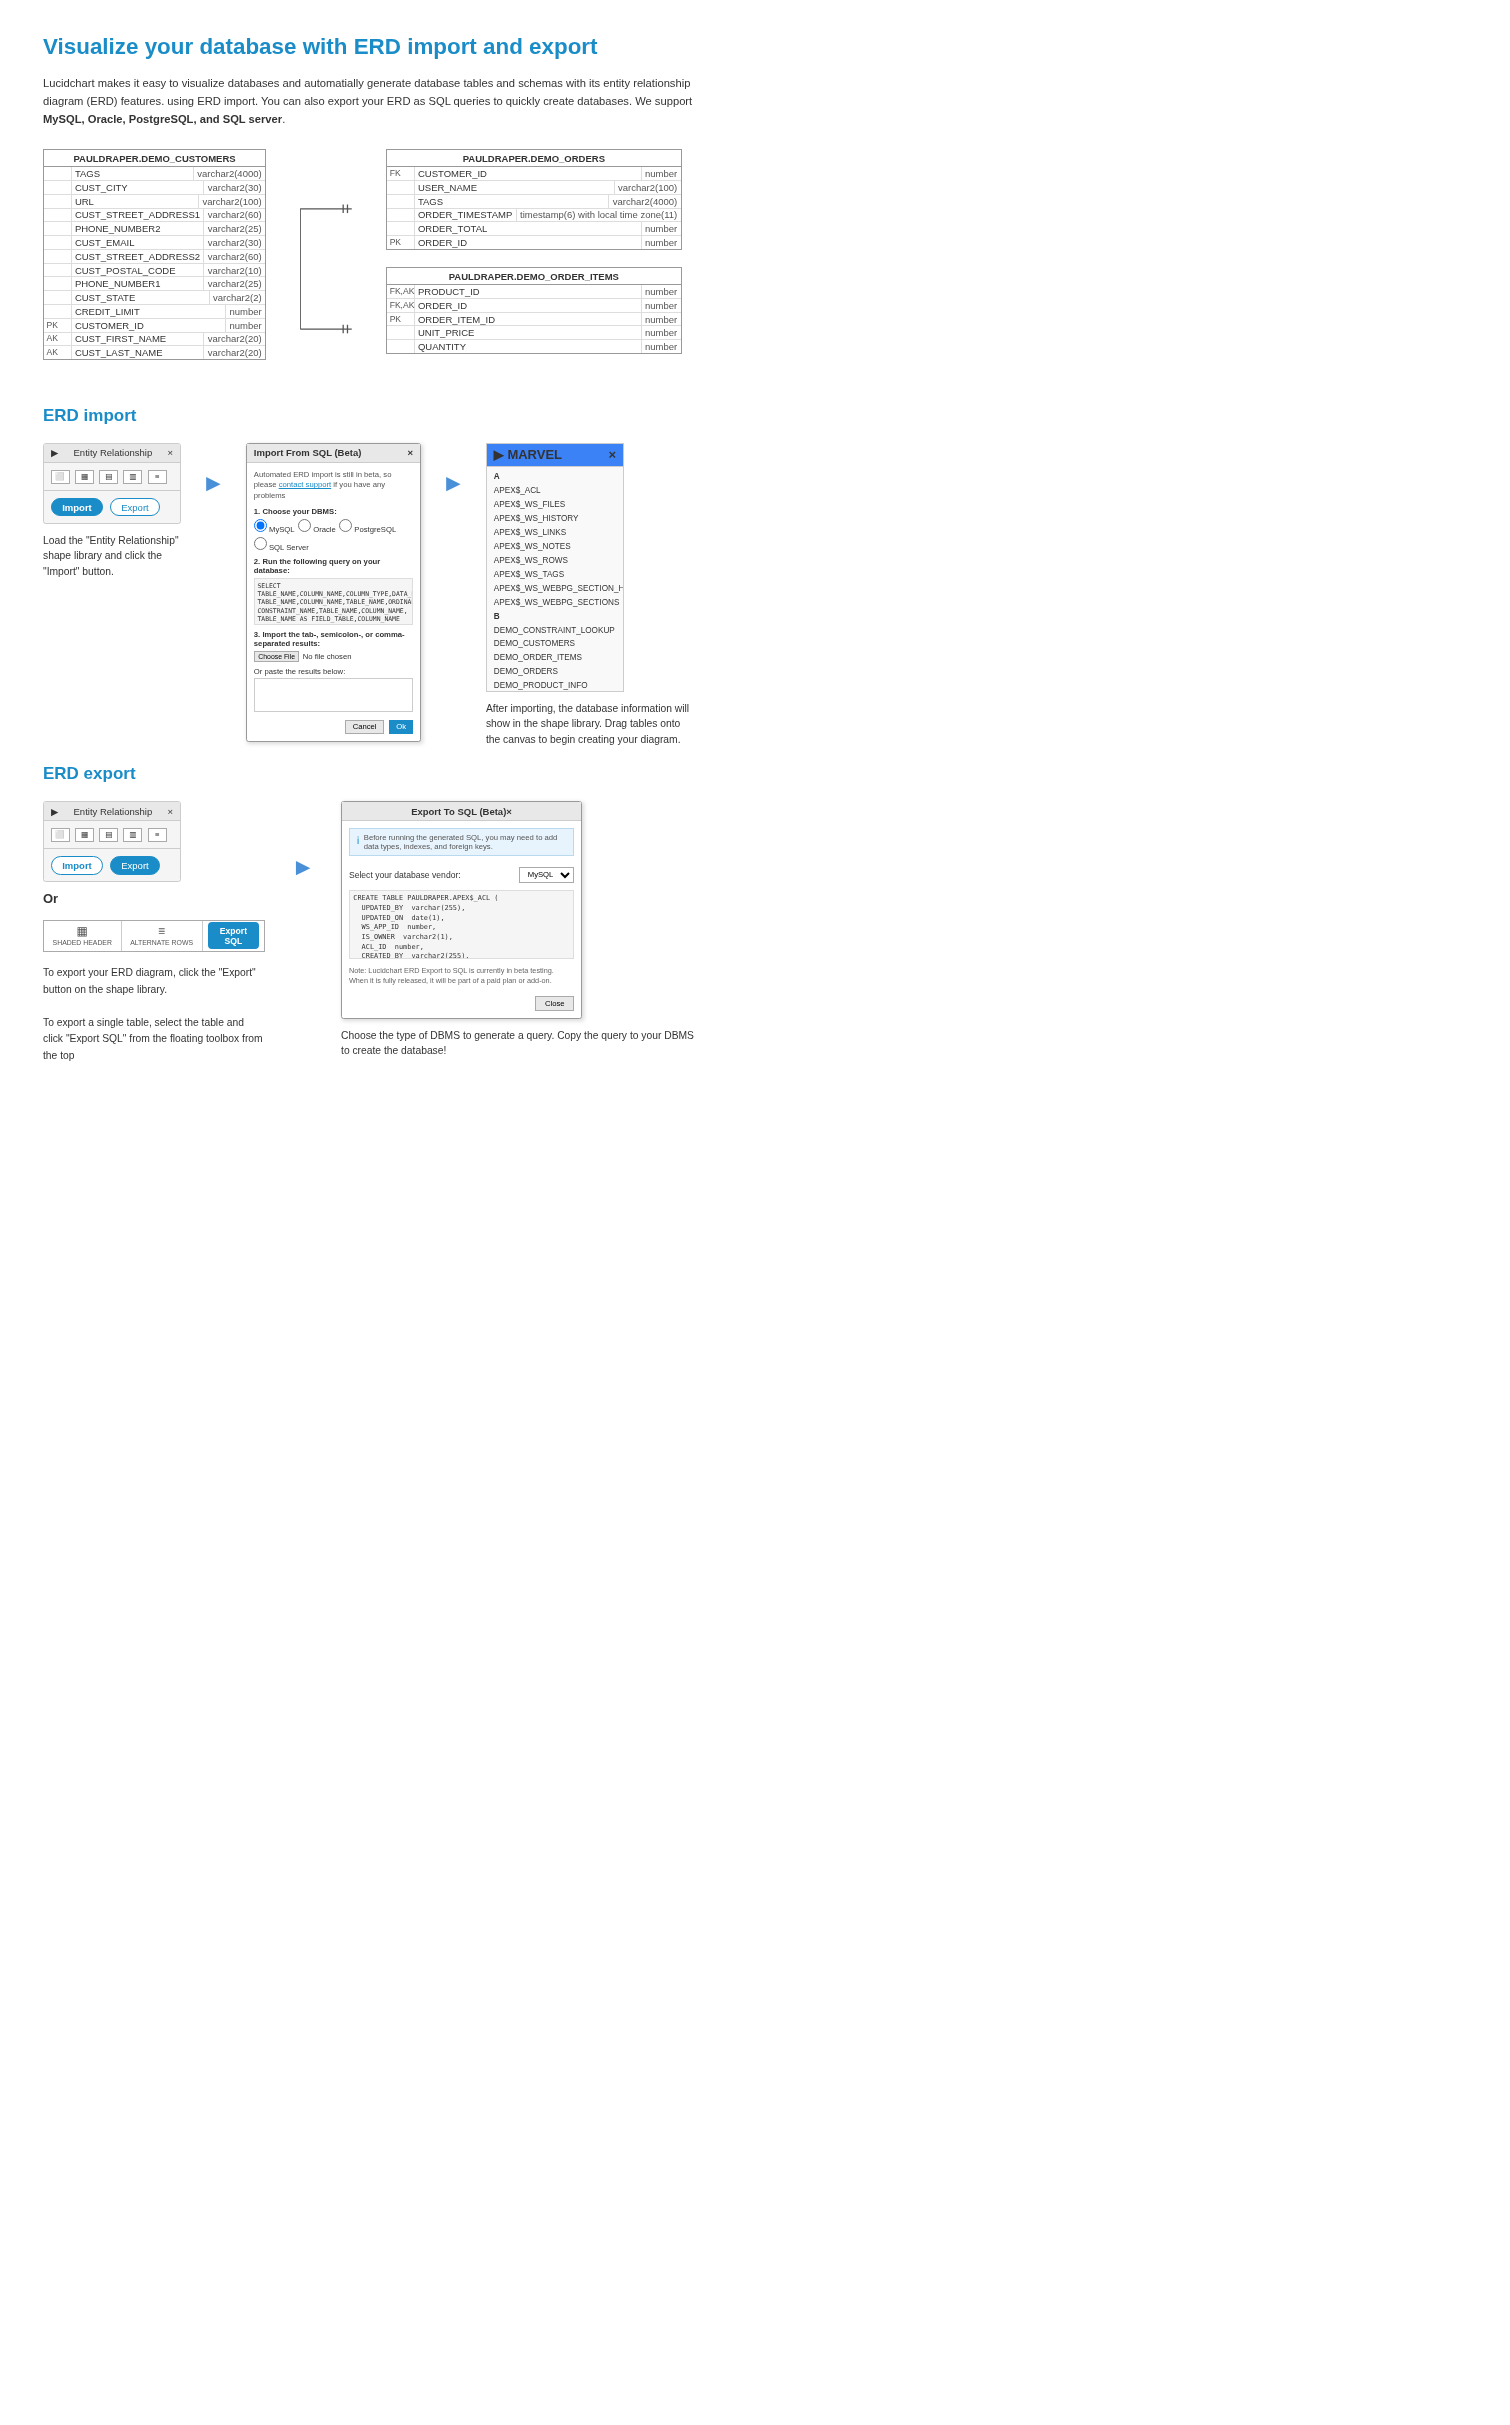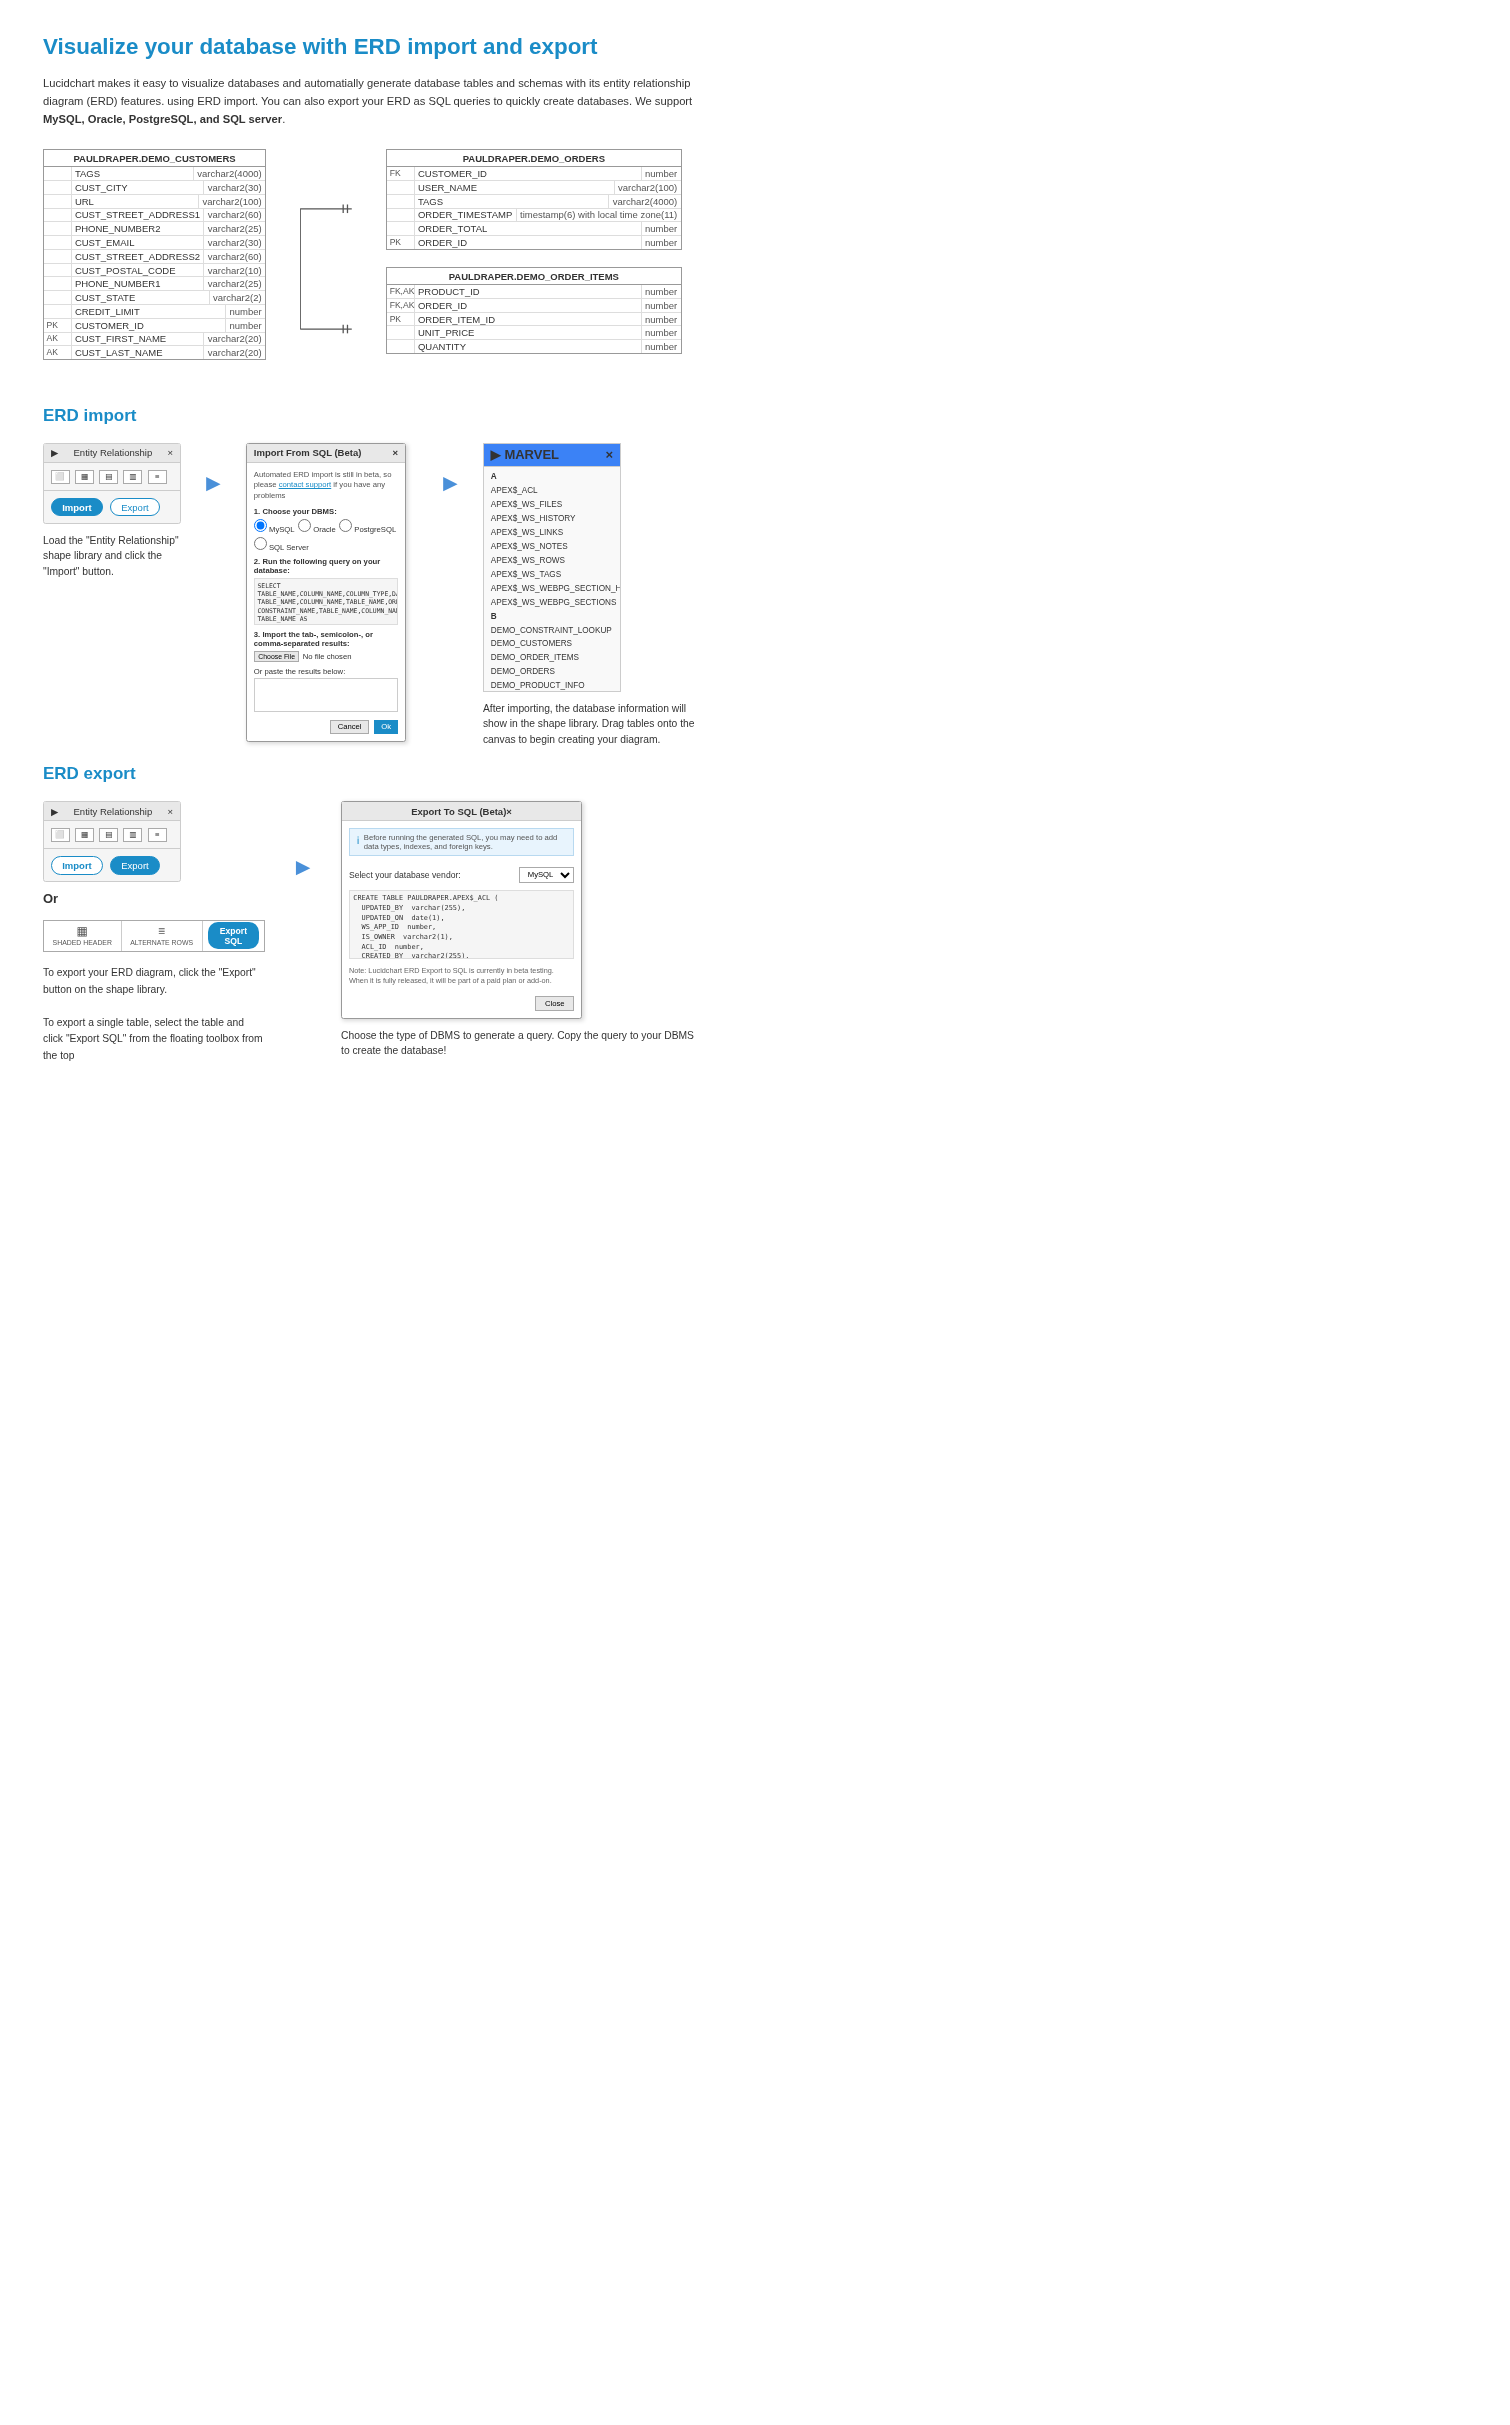--- a/index.html
+++ b/index.html
@@ -161,21 +161,21 @@
       display: flex;
       align-items: center;
       margin-top: 26px;
     }
 
     
     .dialog-box {
       border: 0.9px solid #999;
       border-radius: 2.6px;
       background: #fff;
-      width: 160px;
+      width: 175px;
       font-size: 8.6px;
       box-shadow: 1.7px 1.7px 4.3px rgba(0,0,0,0.15);
     }
     .dialog-title-bar {
       background: #e8e8e8;
       border-bottom: 0.9px solid #ccc;
       padding: 3.4px 6.9px;
       display: flex;
       justify-content: space-between;
       font-size: 9.5px;
@@ -389,21 +389,21 @@
     }
     .toolbar-label {
       font-size: 6.9px;
       color: #555;
       white-space: nowrap;
     }
     .btn-export-sql {
       background: #1a8cc7;
       color: #fff;
       border: none;
-      border-radius: 10px;
+      border-radius: 4px;
       padding: 3.4px 12px;
       font-size: 8.6px;
       cursor: pointer;
       font-weight: bold;
       margin: 0 5.2px;
     }
 
     .step-col {
       display: flex;
       flex-direction: column;

